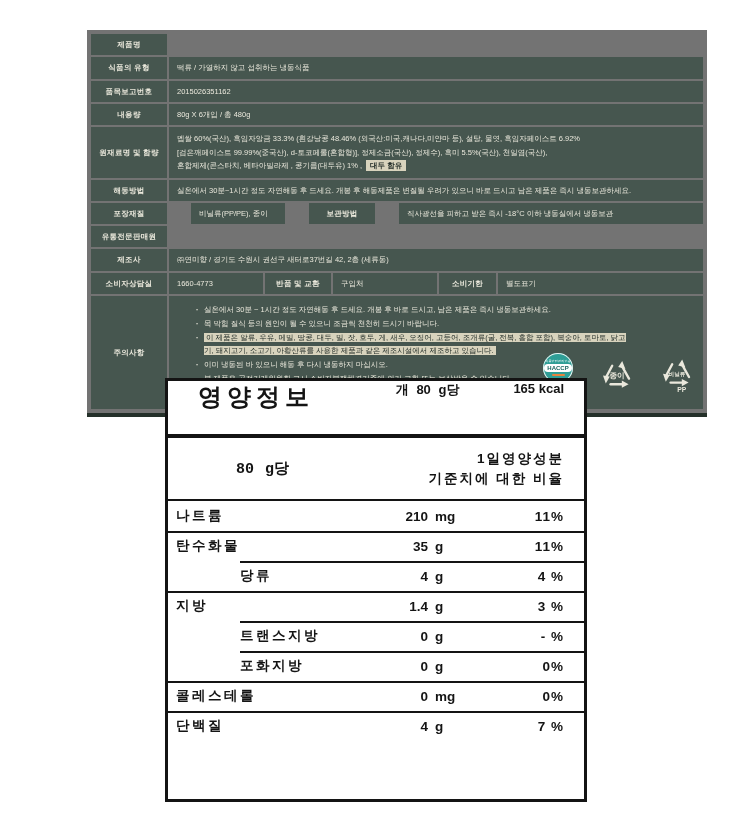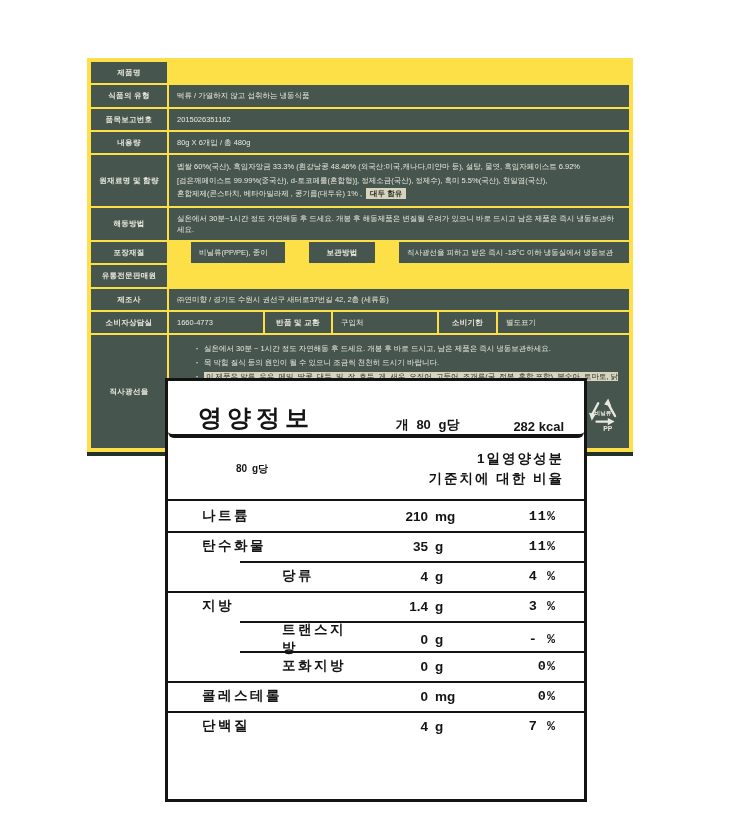--- a/index.html
+++ b/index.html
@@ -4,78 +4,77 @@
 <style>
   html,body{margin:0;padding:0;}
   body{
     width:750px;height:826px;background:#ffffff;position:relative;
     font-family:"Liberation Sans","DejaVu Sans",sans-serif;
     -webkit-font-smoothing:antialiased;
   }
 
   
   .info-panel{
-    position:absolute;left:87px;top:30px;width:546px;box-sizing:border-box;
-    background:#fde047;padding:4px;display:flex;flex-direction:column;gap:2px;
+    position:absolute;left:87px;top:30px;width:620px;box-sizing:border-box;
+    background:#737373;padding:4px;display:flex;flex-direction:column;gap:2px;
     border-bottom:4px solid #243029;
-    margin-top:28px;
   }
   .irow{display:grid;gap:2px;}
   .irow.std{grid-template-columns:76px 1fr;}
   .irow.pack{grid-template-columns:76px 94px 66px 1fr;gap:24px;}
   .irow.cs{grid-template-columns:76px 94px 66px 104px 57px 1fr;}
   .cell{
     background:#46564f;color:#eae8dc;font-size:7.5px;line-height:1.5;
     padding:5px 8px;display:flex;align-items:center;box-sizing:border-box;
   }
   .cell.lab{justify-content:center;text-align:center;font-weight:700;letter-spacing:.3px;}
   .cell.val{text-align:left;}
   .ing-lines{line-height:1.8;}
   .badge{background:#d8d3bd;color:#222d28;font-weight:700;padding:1px 4px;margin-left:2px;}
   .cautions-cell{display:block;position:relative;padding:7px 10px 9px 26px;}
   .cautions-cell ul{margin:0;padding:0;list-style:none;max-width:440px;}
   .cautions-cell li{position:relative;padding-left:9px;line-height:1.85;}
   .cautions-cell li::before{content:"·";position:absolute;left:1px;top:0;font-weight:700;}
   .hl{background:#d8d3bd;color:#222d28;padding:0 2px;}
 
   
-  .marks{position:absolute;right:10px;bottom:16px;display:flex;align-items:flex-end;gap:10px;}
+  .marks{position:absolute;right:10px;bottom:16px;display:flex;align-items:flex-start;gap:28px;}
   .haccp{
     width:30px;height:30px;border-radius:50%;background:#2f9e96;
     display:flex;flex-direction:column;align-items:center;justify-content:center;
     box-shadow:0 0 0 1px #e9f4f2 inset;
   }
   .haccp .top{font-size:3px;color:#fff;line-height:1;margin-bottom:1px;letter-spacing:.2px;}
   .haccp .band{background:#fff;border-radius:4px;font-size:6px;font-weight:700;color:#17635e;padding:1px 3px;line-height:1;}
   .haccp .swoosh{width:13px;height:2px;background:#e8823c;border-radius:2px;margin-top:1.5px;}
   .recycle{width:32px;height:40px;position:relative;display:block;}
 
   
   .nut{
     position:absolute;left:165px;top:378px;width:422px;height:424px;box-sizing:border-box;
     border:3px solid #141414;background:#fff;color:#141414;
     display:flex;flex-direction:column;
   }
-  .nut-head{height:57px;display:flex;align-items:flex-end;padding:0 20px 0 30px;border-bottom:4px solid #141414;box-sizing:border-box;border-radius:6px;}
+  .nut-head{height:57px;display:flex;align-items:flex-start;padding:0 20px 0 30px;border-bottom:4px solid #141414;box-sizing:border-box;}
   .nut-title{font-size:24px;font-weight:800;letter-spacing:5px;}
   .nut-serving{margin-left:auto;font-size:13px;font-weight:700;word-spacing:4px;}
   .nut-kcal{margin-left:54px;font-size:13px;font-weight:700;}
   .nut-sub{height:63px;display:flex;align-items:center;justify-content:space-between;
     padding:0 20px 0 68px;border-bottom:2px solid #141414;box-sizing:border-box;}
-  .nut-per{font-size:10px;font-weight:700;word-spacing:2px;}
+  .nut-per{font-size:15px;font-weight:700;word-spacing:2px;font-family:Liberation Mono, monospace;}
   .nut-dvh{font-size:13.5px;font-weight:700;text-align:right;letter-spacing:2px;line-height:1.45;}
   .nrow{
     position:relative;height:30px;display:grid;grid-template-columns:190px 70px 50px 1fr;
     align-items:center;font-size:13.5px;font-weight:700;
   }
-  .nrow .nname{padding-left:34px;letter-spacing:2.5px;}
-  .nrow.sub .nname{padding-left:114px;}
+  .nrow .nname{padding-left:8px;letter-spacing:2.5px;}
+  .nrow.sub .nname{padding-left:72px;}
   .nrow .namt{text-align:right;}
   .nrow .nunit{padding-left:7px;}
-  .nrow .ndv{text-align:right;padding-right:28px;letter-spacing:1px;font-family:Liberation Mono, monospace;}
+  .nrow .ndv{text-align:right;padding-right:20px;letter-spacing:1px;}
   .rule{position:absolute;top:0;left:0;right:0;height:1.5px;background:#141414;}
   .rule.ind{left:72px;}
   .nut-foot{border-top:3.5px solid #141414;flex:1;padding:9px 14px 0 10px;
     font-size:13px;font-weight:700;line-height:1.55;}
   .fl1{word-spacing:7px;letter-spacing:.4px;}
 </style>
 </head>
 <body>
 
 <section class="info-panel">
@@ -135,21 +134,21 @@
   <div class="irow cs">
     <div class="cell lab">소비자상담실</div>
     <div class="cell val">1660-4773</div>
     <div class="cell lab">반품 및 교환</div>
     <div class="cell val">구입처</div>
     <div class="cell lab">소비기한</div>
     <div class="cell val">별도표기</div>
   </div>
 
   <div class="irow std">
-    <div class="cell lab">직사광선을</div>
+    <div class="cell lab">주의사항</div>
     <div class="cell val cautions-cell">
       <ul>
         <li><span>실온에서 30분 ~ 1시간 정도 자연해동 후 드세요. 개봉 후 바로 드시고, 남은 제품은 즉시 냉동보관하세요.</span></li>
         <li><span>목 막힘 질식 등의 원인이 될 수 있으니 조금씩 천천히 드시기 바랍니다.</span></li>
         <li><span class="hl">이 제품은 알류, 우유, 메밀, 땅콩, 대두, 밀, 잣, 호두, 게, 새우, 오징어, 고등어, 조개류(굴, 전복, 홍합 포함), 복숭아, 토마토, 닭고기, 돼지고기, 소고기, 아황산류를 사용한 제품과 같은 제조시설에서 제조하고 있습니다.</span></li>
         <li><span>이미 냉동된 바 있으니 해동 후 다시 냉동하지 마십시오.</span></li>
         <li><span>본 제품은 공정거래위원회 고시 소비자분쟁해결기준에 의거 교환 또는 보상받을 수 있습니다.</span></li>
         <li><span>부정, 불량식품 신고번호 : 국번 없이 1399</span></li>
       </ul>
 
@@ -196,21 +195,21 @@
     </div>
   </div>
 
 </section>
 
 <section class="nut">
 
   <div class="nut-head">
     <span class="nut-title">영양정보</span>
     <span class="nut-serving">개 80 g당</span>
-    <span class="nut-kcal">282 kcal</span>
+    <span class="nut-kcal">165 kcal</span>
   </div>
 
   <div class="nut-sub">
     <span class="nut-per">80 g당</span>
     <span class="nut-dvh">
       <span>1일영양성분</span><br>
       <span>기준치에 대한 비율</span>
     </span>
   </div>
 

